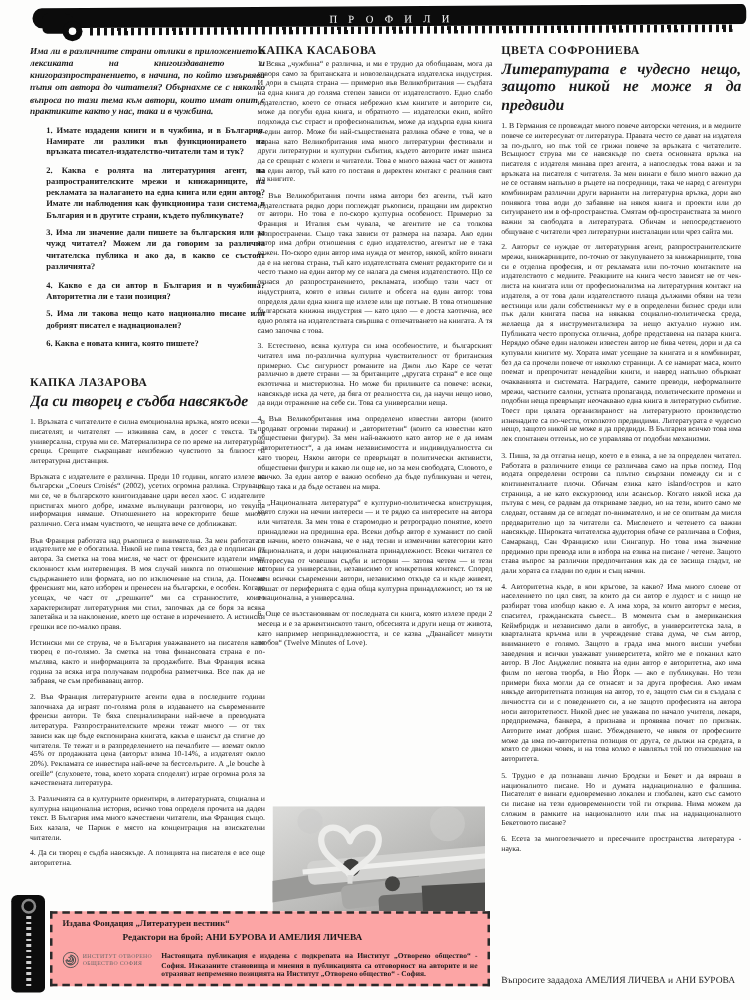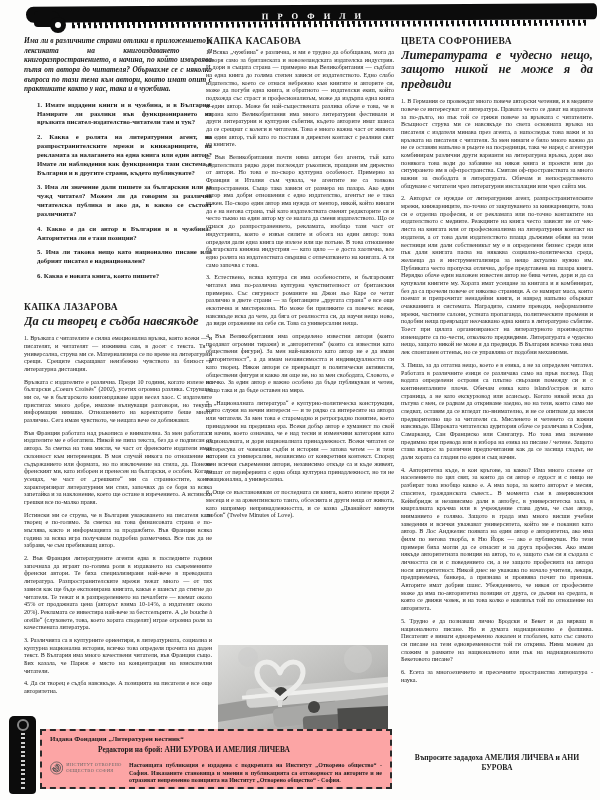--- a/index.html
+++ b/index.html
@@ -8,21 +8,21 @@
     font-family:"Liberation Serif","DejaVu Serif",serif;color:#1c1c1c;
     overflow:hidden;margin:0 auto;
   }
   
   .zip-band{
     position:absolute;left:26px;top:5px;right:3px;height:16px;background:#0c0c0c;
     border-radius:9px 4px 4px 9px/60% 40% 40% 60%;transform:rotate(-.35deg);
     text-align:center;
   }
   .zip-band span{
-    color:#fff;font-size:8.5px;font-weight:bold;letter-spacing:9px;
+    color:#fff;font-size:8.5px;font-weight:normal;letter-spacing:9px;
     line-height:16px;padding-left:9px;
   }
   .zip-teeth{
     position:absolute;left:72px;right:14px;top:21px;height:6px;
     background:repeating-linear-gradient(90deg,#141414 0 2.5px,transparent 2.5px 5.5px);
     transform:rotate(-.3deg);
   }
   .zip-pull{position:absolute;left:34px;top:11px;width:42px;height:26px;}
   .zip-pull .slider{position:absolute;left:0;top:0;width:26px;height:16px;background:#0c0c0c;border-radius:4px 8px 8px 4px;}
   .zip-pull .ring{position:absolute;left:16px;top:6px;width:16px;height:16px;background:#0c0c0c;border-radius:50%;}
@@ -32,22 +32,22 @@
   #col1{left:24px;width:188px;height:678px;font-family:Liberation Serif, serif;}
   #col2{left:206px;width:188px;height:606px;}
   #col3{left:401px;width:192px;height:757px;padding-bottom:0;}
   .intro{font-size:7.4px;font-weight:bold;font-style:italic;line-height:1.3;margin:0 0 7px 0;}
   .q{font-size:6.8px;font-weight:bold;line-height:1.3;margin:0 0 6px 13px;}
   .author{font-size:9.5px;font-weight:bold;letter-spacing:.4px;margin:21px 0 2px 0;}
   .author.first{margin-top:0;}
   .atitle{font-size:12.5px;font-weight:bold;font-style:italic;line-height:1.15;margin:0 0 6px 0;}
   .body{font-size:6.2px;line-height:1.24;margin:0 0 5px 0;}
   .byline{
-    position:absolute;right:0;bottom:20px;width:100%;text-align:center;
-    font-size:7.6px;font-weight:bold;line-height:1.3;
+    position:absolute;right:0;bottom:4px;width:100%;text-align:left;
+    font-size:7.6px;font-weight:normal;line-height:1.3;
   }
   
   .photo{position:absolute;left:218px;top:645px;width:170px;height:84px;}
   
   .footer-box{
     position:absolute;left:40px;top:729px;width:352px;height:60px;
     border:2px dashed #2a2a2a;background:#fca5a5;padding:4px 8px;box-sizing:border-box;
   }
   .f1{font-size:7px;font-weight:bold;margin:0 0 2px 0;}
   .f2{font-size:7.4px;font-weight:bold;margin:0 0 2px 0;padding-left:48px;}

